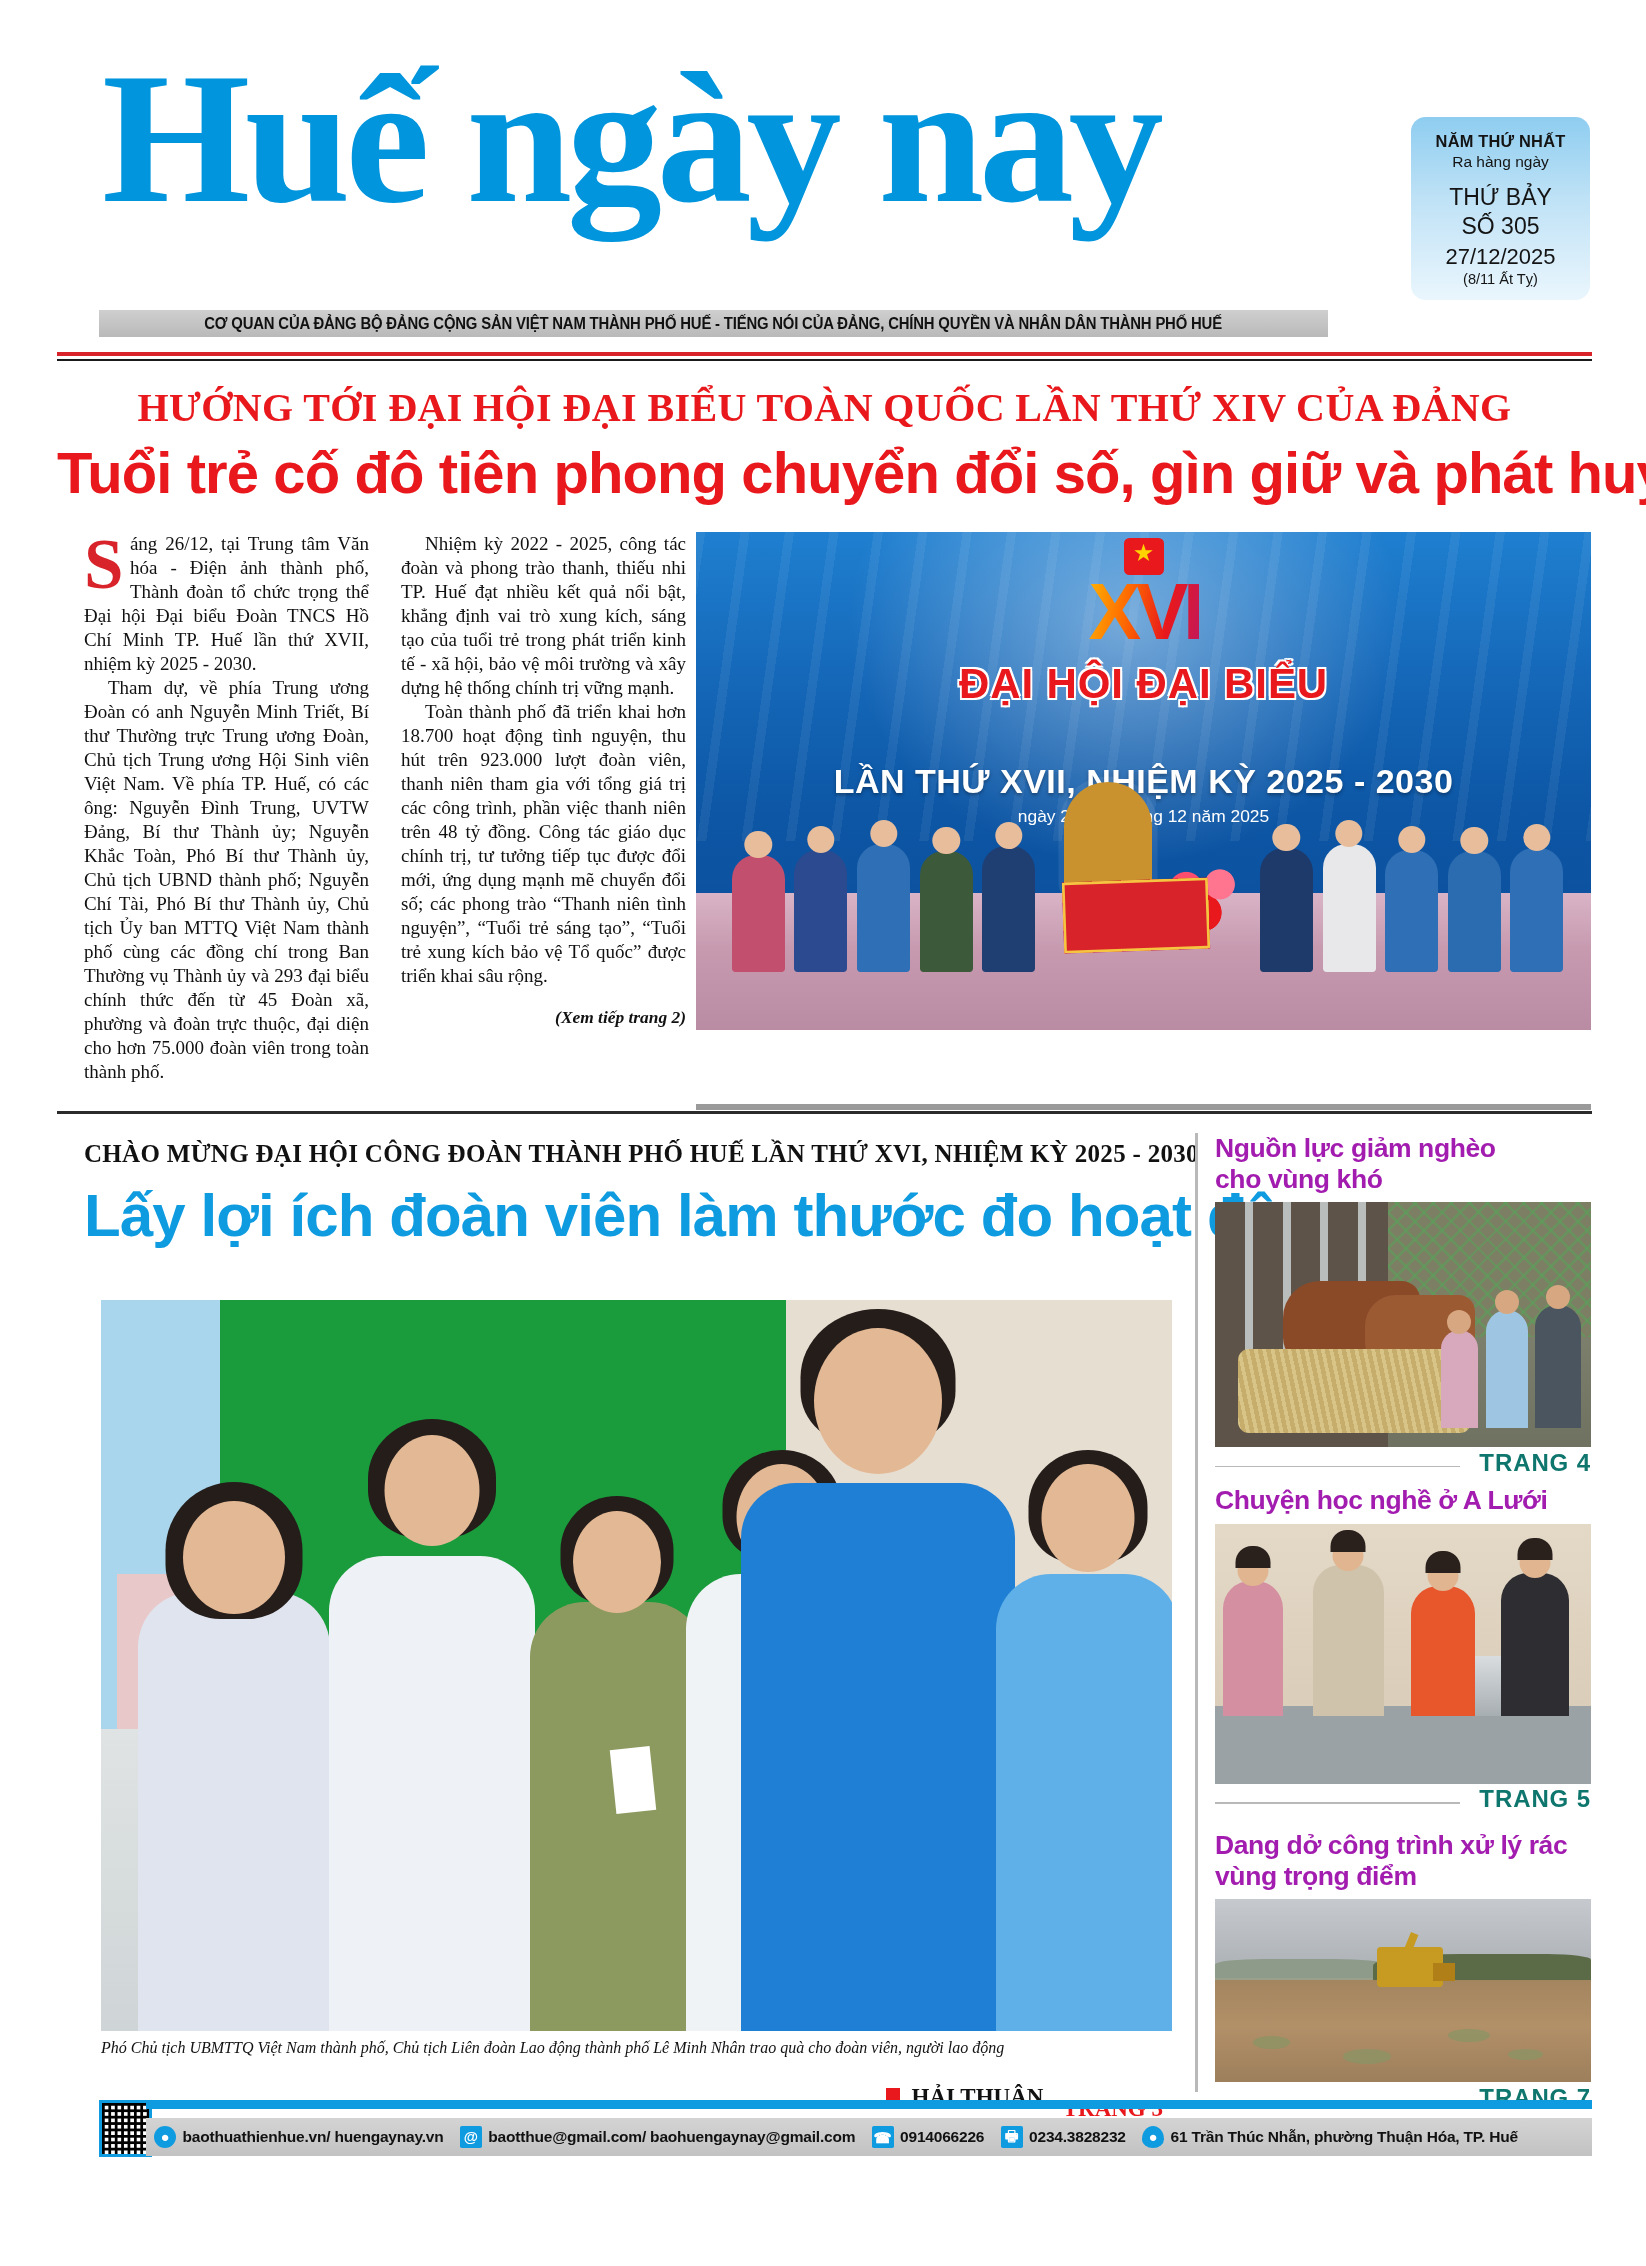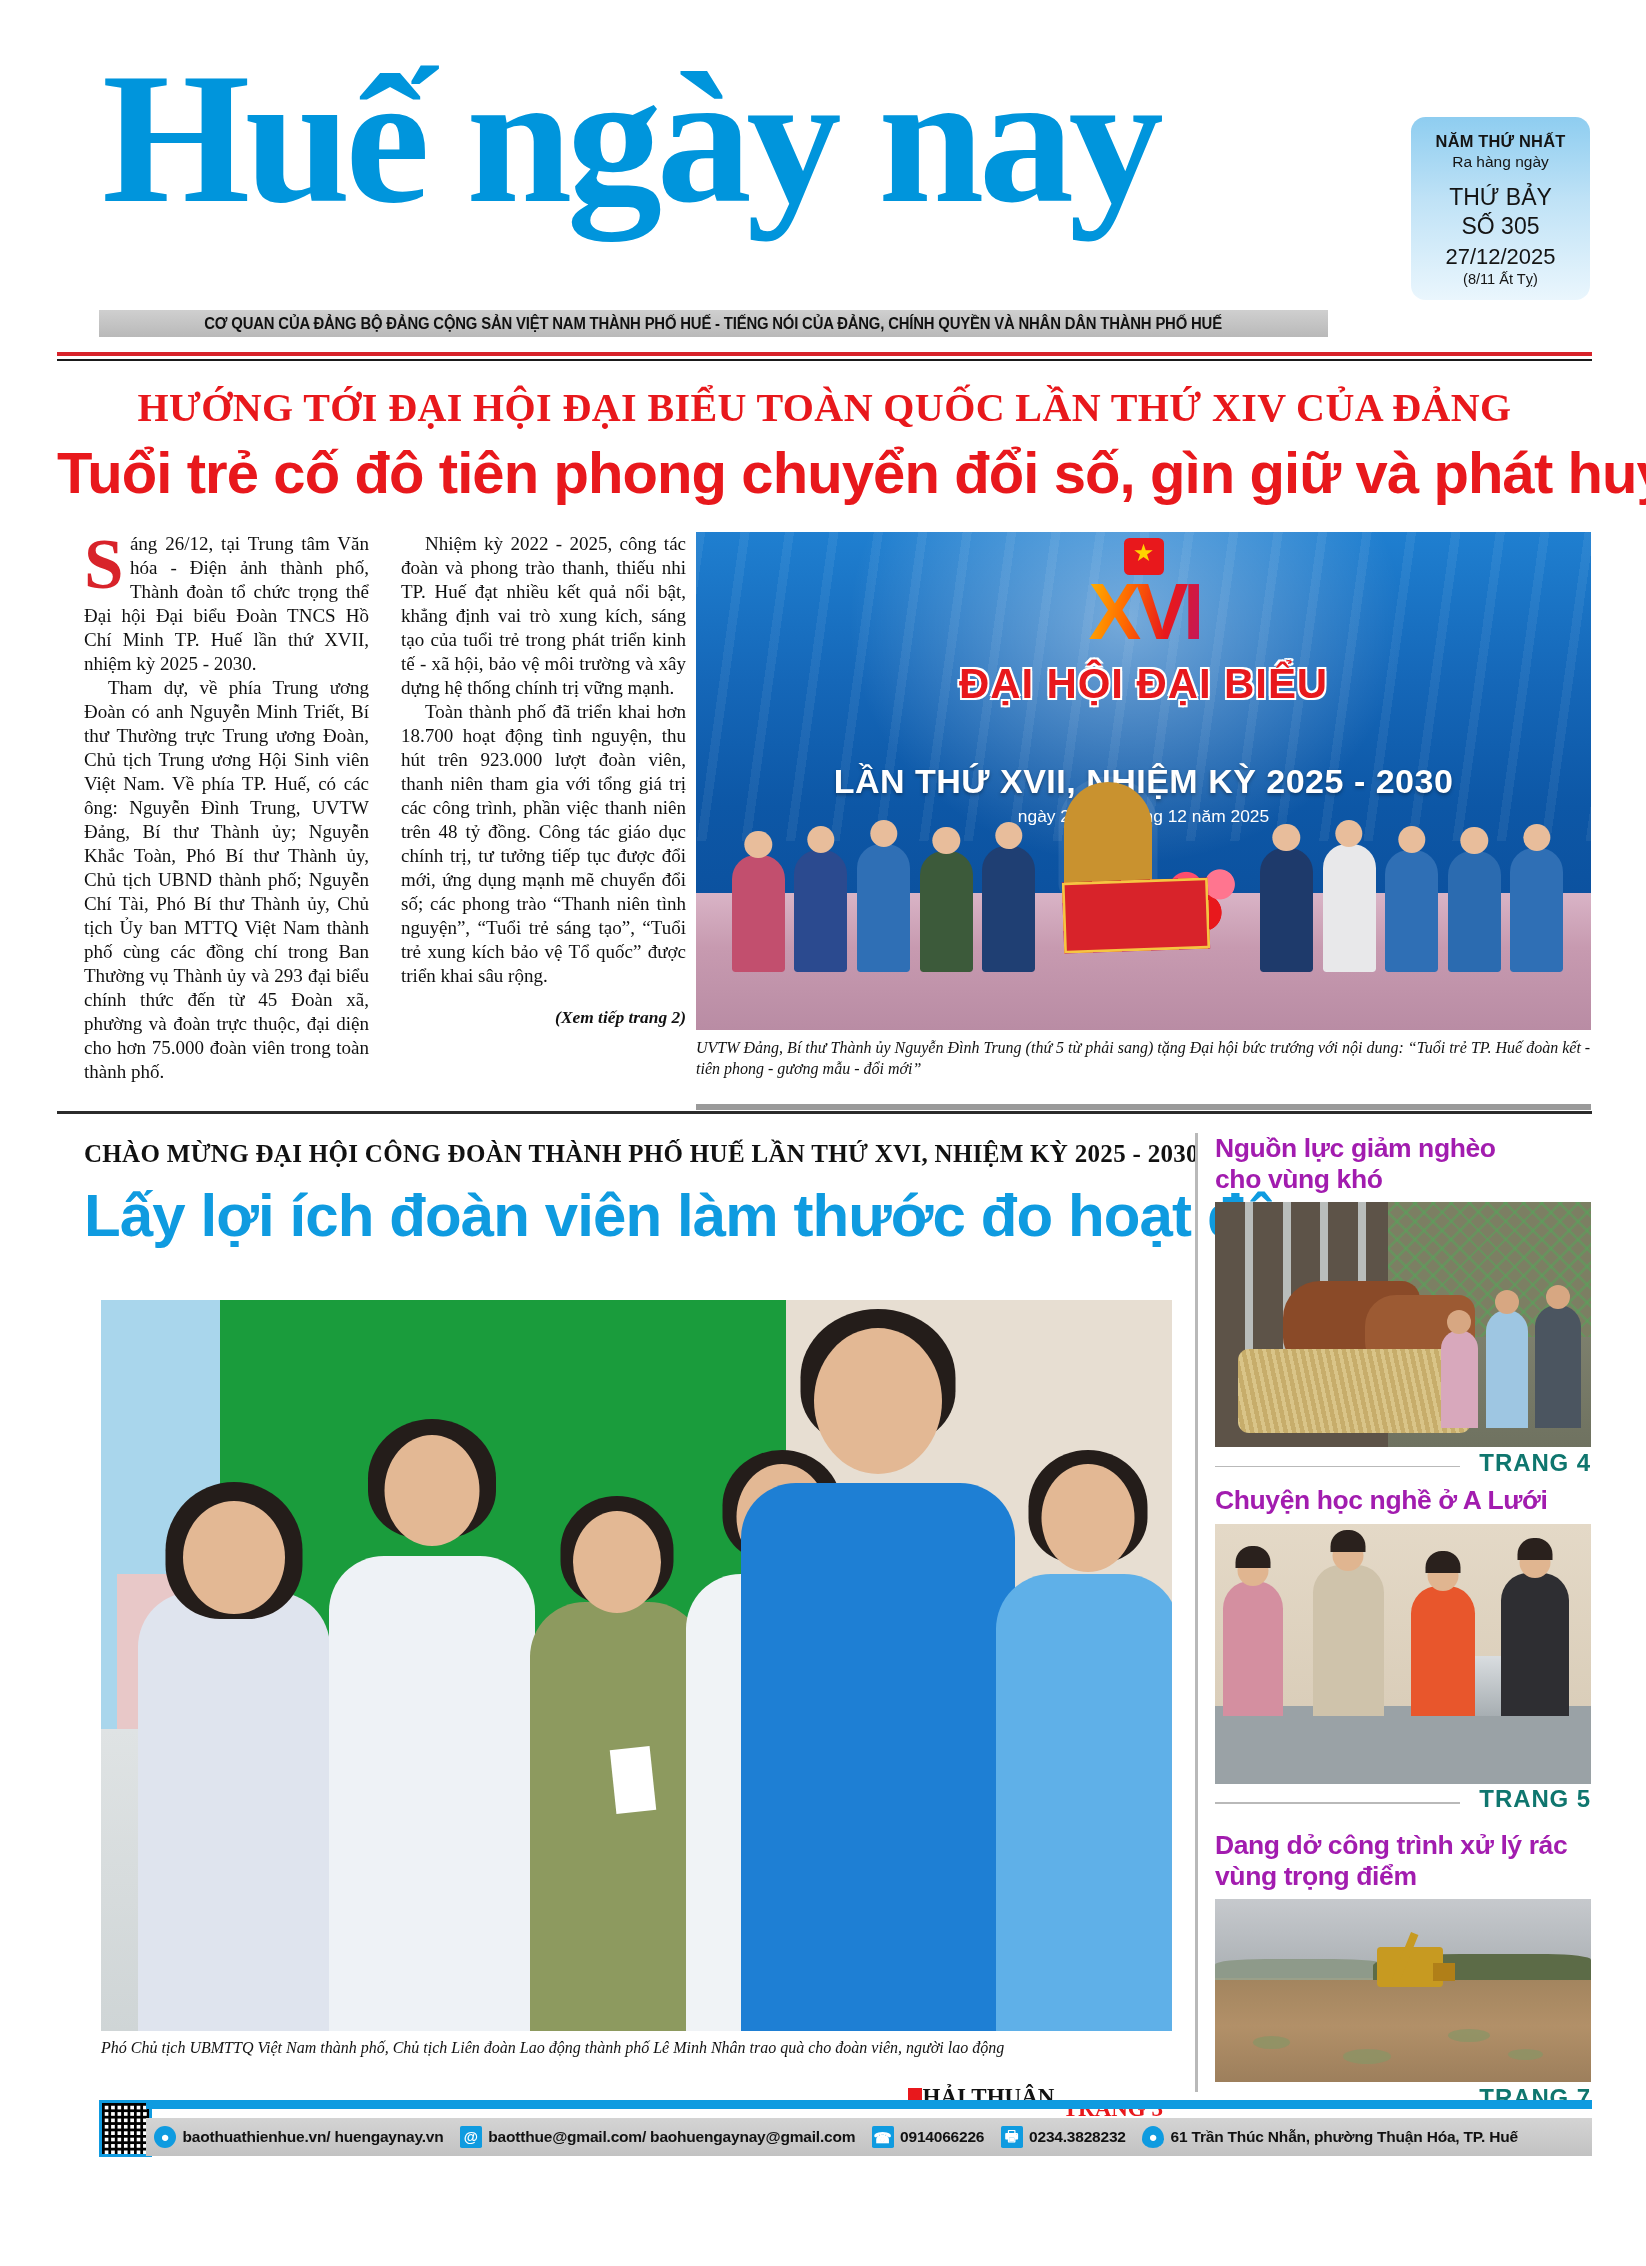--- a/index.html
+++ b/index.html
@@ -204,21 +204,21 @@
   .fg { position:absolute; bottom:0; border-radius:55px 55px 0 0; }
   .fg .head { position:absolute; left:50%; transform:translateX(-50%); border-radius:50%; background:#e3b894; }
   .fg .hair { position:absolute; left:50%; transform:translateX(-50%); border-radius:50% 50% 40% 40%; background:#241d1a; }
 
   .cap2 {
     position:absolute; left:101px; top:2039px; width:1071px;
     font-style:italic; font-size:16px; color:#111; font-family:"Liberation Serif", serif;
   }
   .byline {
     position:absolute; right:484px; top:2072px;
-    display:flex; align-items:center; gap:1px;
+    display:flex; align-items:center; gap:12px;
   }
   .byline .sq { width:13.7px; height:18.3px; background:#E8181C; display:inline-block; }
   .byline .nm { font-family:"Liberation Serif", serif; font-weight:700; font-size:23px; color:#111; }
   .byline .tg { font-family:"Liberation Serif", serif; font-weight:700; font-size:23px; color:#E8181C; margin-left:7.3px;margin-top:24px;}
 
   
   .sidebar { position:absolute; left:1215px; top:1133px; width:376px; }
   .sb-item { position:relative; width:376px; }
   .sb-title {
     font-family:"Liberation Sans", sans-serif; font-weight:700;
@@ -374,21 +374,20 @@
       <div class="pp" style="left:25%; height:121px; background:#3c5a3a;"></div>
       <div class="pp" style="left:32%; height:126px; background:#1f3f73;"></div>
       <div class="pp" style="left:63%; height:124px; background:#1e3a6b;"></div>
       <div class="pp" style="left:70%; height:128px; background:#e8e8ea;"></div>
       <div class="pp" style="left:77%; height:122px; background:#2f6fb5;"></div>
       <div class="pp" style="left:84%; height:121px; background:#2b6bb0;"></div>
       <div class="pp" style="left:91%; height:124px; background:#2f6fb5;"></div>
     </div>
   </div>
 
-  <div class="lead-cap">UVTW Đảng, Bí thư Thành ủy Nguyễn Đình Trung (thứ 5 từ phải sang) tặng Đại hội bức trướng với nội dung: “Tuổi trẻ TP. Huế đoàn kết - tiên phong - gương mẫu - đổi mới”</div>
 
   <div class="rule-black" style="left:696px;top:1104px;width:895px;height:5.5px;background:#9a9a9a;"></div>
   <div class="rule-black" style="left:57px;top:1111px;width:1535px;height:2.7px;background:#2b2b2b;"></div>
 
   <div class="welcome-line">CHÀO MỪNG ĐẠI HỘI CÔNG ĐOÀN THÀNH PHỐ HUẾ LẦN THỨ XVI, NHIỆM KỲ 2025 - 2030</div>
   <div class="head2">Lấy lợi ích đoàn viên làm thước đo hoạt động</div>
 
   <div class="photo2">
     <div class="p2-bg"></div>
     <div class="p2-blue"></div>

